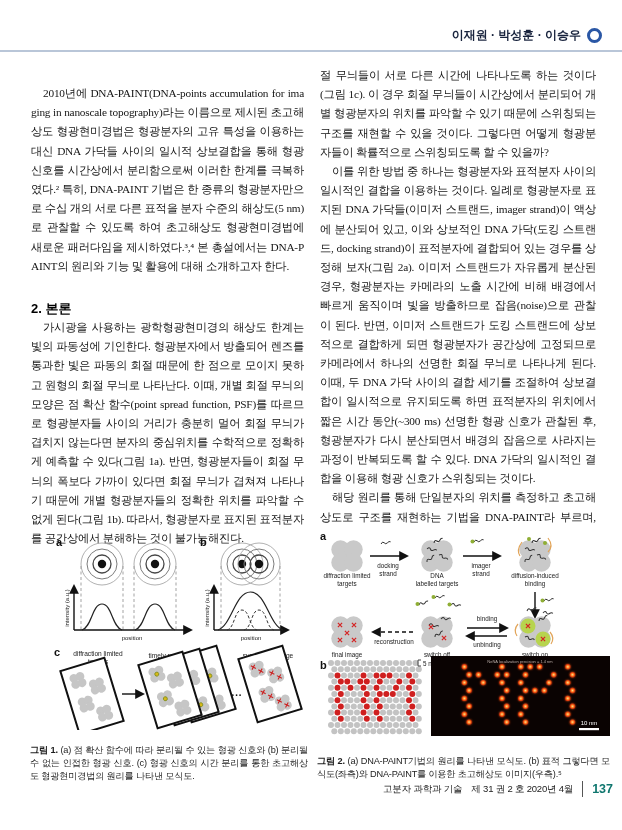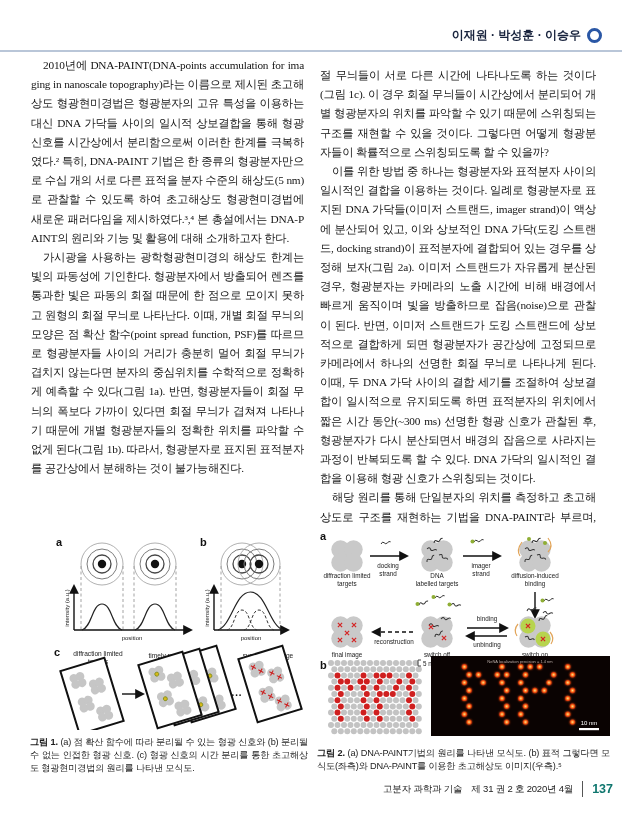--- a/index.html
+++ b/index.html
@@ -3,32 +3,32 @@
 <meta charset="utf-8">
 <style>
   html,body{margin:0;padding:0;}
   body{width:622px;height:830px;background:#ffffff;position:relative;overflow:hidden;
        font-family:"Liberation Serif",serif;}
   .authors{position:absolute;top:27px;right:20px;display:flex;align-items:center;gap:6px;
            font-family:"Liberation Sans",sans-serif;font-weight:bold;font-size:12px;color:#18233d;justify-content:center;}
   .orcid{width:9px;height:9px;border:3px solid #2a57a5;border-radius:50%;display:inline-block;}
   .hrule{position:absolute;top:50px;left:0;width:622px;height:2px;background:#b9c6d8;}
   .col{position:absolute;overflow:hidden;color:#141414;}
-  .col-left{left:31px;top:56px;width:273px;height:466px;}
+  .col-left{left:31px;top:84px;width:273px;height:466px;}
   .col-right{left:320px;top:66px;width:276px;height:460px;}
   p.kbody{margin:0;font-size:11.3px;line-height:19.2px;text-align:justify;text-indent:12px;
           word-break:break-all;letter-spacing:-0.2px;}
   h2.sec{margin:24px 0 0 0;font-family:"Liberation Sans",sans-serif;font-size:13px;color:#000;}
   h3.subsec{margin:20px 0 2px 0;font-family:"Liberation Sans",sans-serif;font-size:11.4px;color:#000;
             letter-spacing:-0.3px;}
   .figure{position:absolute;}
   .fig1{left:30px;top:534px;width:278px;}
   .fig2{left:317px;top:529px;width:293px;}
   .caption{font-family:"Liberation Sans",sans-serif;font-size:9.2px;line-height:13px;color:#1c1c1c;
-           text-align:justify;word-break:break-all;letter-spacing:-0.2px;margin-top:2px;}
+           text-align:justify;word-break:break-all;letter-spacing:-0.2px;margin-top:10px;}
   .caption b{font-weight:bold;}
   .footer{position:absolute;top:781px;right:9px;display:flex;align-items:center;gap:9px;
           font-family:"Liberation Sans",sans-serif;color:#222;}
   .footer .jt{font-size:9.5px;letter-spacing:-0.2px;}
   .footer .sep{width:1px;height:16px;background:#555;}
   .footer .pg{font-size:12.5px;font-weight:bold;color:#0f766e;}
   svg .plab{font-family:"Liberation Sans",sans-serif;font-weight:bold;font-size:11px;fill:#111;}
   svg .flab{font-family:"Liberation Sans",sans-serif;font-size:6.3px;fill:#222;}
   svg .clab{font-family:"Liberation Sans",sans-serif;font-size:6.6px;fill:#222;}
   svg .axl{font-family:"Liberation Sans",sans-serif;font-size:6px;fill:#222;}
@@ -43,20 +43,21 @@
 <body>
 
 <div class="authors">
   <span>이재원 · 박성훈 · 이승우</span>
   <span class="orcid"></span>
 </div>
 <div class="hrule"></div>
 
 <div class="col col-left">
   <p class="kbody">2010년에 DNA-PAINT(DNA-points accumulation for imaging in nanoscale topography)라는 이름으로 제시된 초고해상도 형광현미경법은 형광분자의 고유 특성을 이용하는 대신 DNA 가닥들 사이의 일시적 상보결합을 통해 형광 신호를 시간상에서 분리함으로써 이러한 한계를 극복하였다.² 특히, DNA-PAINT 기법은 한 종류의 형광분자만으로 수십 개의 서로 다른 표적을 분자 수준의 해상도(5 nm)로 관찰할 수 있도록 하여 초고해상도 형광현미경법에 새로운 패러다임을 제시하였다.³,⁴ 본 총설에서는 DNA-PAINT의 원리와 기능 및 활용에 대해 소개하고자 한다.</p>
+  <h2 class="sec">2. 본론</h2>
   <p class="kbody">가시광을 사용하는 광학형광현미경의 해상도 한계는 빛의 파동성에 기인한다. 형광분자에서 방출되어 렌즈를 통과한 빛은 파동의 회절 때문에 한 점으로 모이지 못하고 원형의 회절 무늬로 나타난다. 이때, 개별 회절 무늬의 모양은 점 확산 함수(point spread function, PSF)를 따르므로 형광분자들 사이의 거리가 충분히 멀어 회절 무늬가 겹치지 않는다면 분자의 중심위치를 수학적으로 정확하게 예측할 수 있다(그림 1a). 반면, 형광분자들이 회절 무늬의 폭보다 가까이 있다면 회절 무늬가 겹쳐져 나타나기 때문에 개별 형광분자들의 정확한 위치를 파악할 수 없게 된다(그림 1b). 따라서, 형광분자로 표지된 표적분자를 공간상에서 분해하는 것이 불가능해진다.</p>
 
 </div>
 
 <div class="col col-right">
   <p class="kbody" style="text-indent:0;">절 무늬들이 서로 다른 시간에 나타나도록 하는 것이다(그림 1c). 이 경우 회절 무늬들이 시간상에서 분리되어 개별 형광분자의 위치를 파악할 수 있기 때문에 스위칭되는 구조를 재현할 수 있을 것이다. 그렇다면 어떻게 형광분자들이 확률적으로 스위칭되도록 할 수 있을까?</p>
   <p class="kbody">이를 위한 방법 중 하나는 형광분자와 표적분자 사이의 일시적인 결합을 이용하는 것이다. 일례로 형광분자로 표지된 DNA 가닥들(이미저 스트랜드, imager strand)이 액상에 분산되어 있고, 이와 상보적인 DNA 가닥(도킹 스트랜드, docking strand)이 표적분자에 결합되어 있는 경우를 상정해 보자(그림 2a). 이미저 스트랜드가 자유롭게 분산된 경우, 형광분자는 카메라의 노출 시간에 비해 배경에서 빠르게 움직이며 빛을 방출하므로 잡음(noise)으로 관찰이 된다. 반면, 이미저 스트랜드가 도킹 스트랜드에 상보적으로 결합하게 되면 형광분자가 공간상에 고정되므로 카메라에서 하나의 선명한 회절 무늬로 나타나게 된다. 이때, 두 DNA 가닥 사이의 결합 세기를 조절하여 상보결합이 일시적으로 유지되도록 하면 표적분자의 위치에서 짧은 시간 동안(~300 ms) 선명한 형광 신호가 관찰된 후, 형광분자가 다시 분산되면서 배경의 잡음으로 사라지는 과정이 반복되도록 할 수 있다. DNA 가닥의 일시적인 결합을 이용해 형광 신호가 스위칭되는 것이다.</p>
   <p class="kbody">해당 원리를 통해 단일분자의 위치를 측정하고 초고해상도로 구조를 재현하는 기법을 DNA-PAINT라 부르며, 이를 이용하면 단일 분자의 중심위치를 1 nm 정확도로 예측하여 5 nm의 해상도로 이미지를 얻어낼 수 있다(그림 2b).⁴,⁵ 이러한 초정밀 해상도는 통상의 형광현미경에서는 불가능한 단일 분자 수준에서의 분석이 가능하도록 한다. 더불어 형광의</p>
 </div>
 

